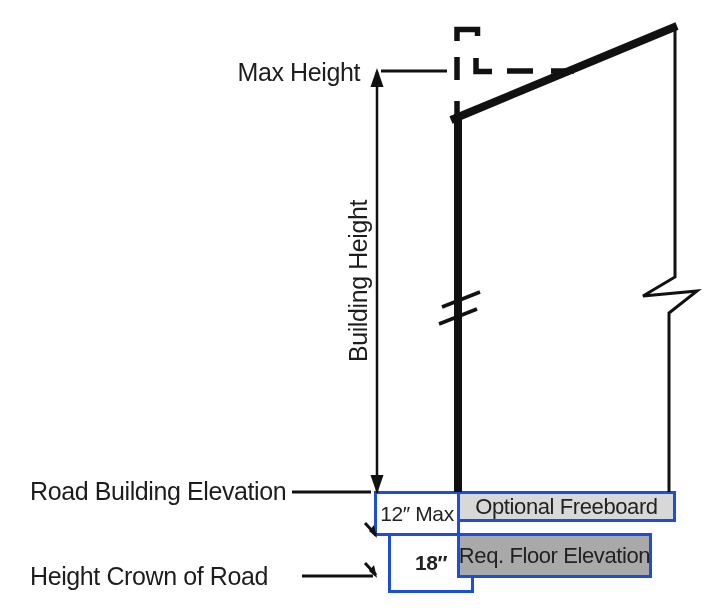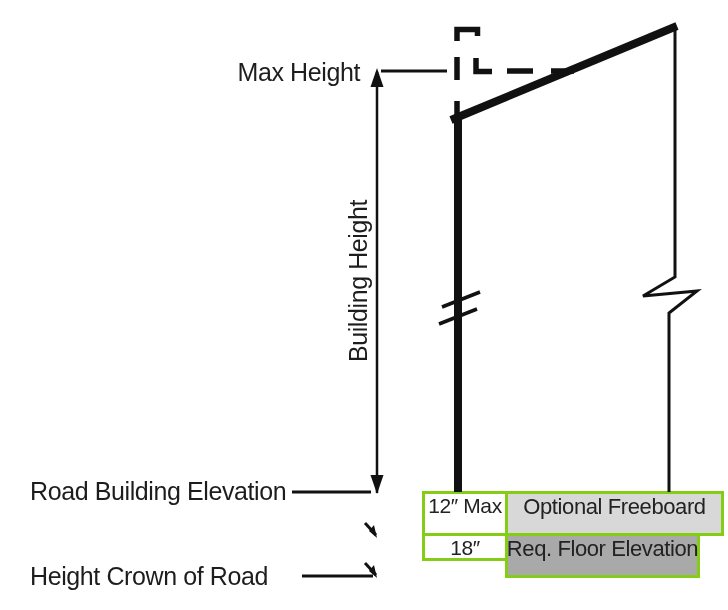--- a/index.html
+++ b/index.html
@@ -10,39 +10,39 @@
   .lbl{
     position:absolute;font-size:25px;letter-spacing:-0.4px;white-space:nowrap;
     line-height:30px;color:#1d1d1d;
   }
   .lbl-right{text-align:center;}
   .rot{
     transform:rotate(-90deg);transform-origin:center center;text-align:center;
     width:220px;height:30px;
   }
   .cell{
-    position:absolute;box-sizing:border-box;border:3px solid #84cc16;background:#fff;
-    display:flex;align-items:flex-start;justify-content:center;
-    font-size:21px;letter-spacing:-0.4px;color:#222;white-space:nowrap;margin-left:48px;
+    position:absolute;box-sizing:border-box;border:3px solid #1d4ed8;background:#fff;
+    display:flex;align-items:center;justify-content:center;
+    font-size:21px;letter-spacing:-0.4px;color:#222;white-space:nowrap;
   }
   .cell.name{font-size:22px;}
   svg.overlay{position:absolute;left:0;top:0;pointer-events:none;}
 </style>
 </head>
 <body>
 
 <div class="canvas">
 
   <div class="cell" style="left:374px;top:491px;width:86px;height:45px;">
     <span>12″ Max</span>
   </div>
-  <div class="cell name" style="left: 457px; top: 491px; width: 219px; height: 45px; background-color: rgb(216, 216, 216);">
+  <div class="cell name" style="left: 457px; top: 491px; width: 219px; height: 31px; background-color: rgb(216, 216, 216);">
     <span>Optional Freeboard</span>
   </div>
-  <div class="cell" style="left:374px;top:533px;width:86px;height:28px;">
+  <div class="cell" style="left:388px;top:533px;width:86px;height:60px;font-weight:bold;">
     <span>18″</span>
   </div>
   <div class="cell name" style="left: 457px; top: 533px; width: 195px; height: 45px; background-color: rgb(169, 169, 169);">
     <span>Req. Floor Elevation</span>
   </div>
 
   <div class="lbl lbl-right" style="right:368px;top:57px;">Max Height</div>
 
   <div class="lbl rot" style="left:248px;top:266px;">Building Height</div>
 

